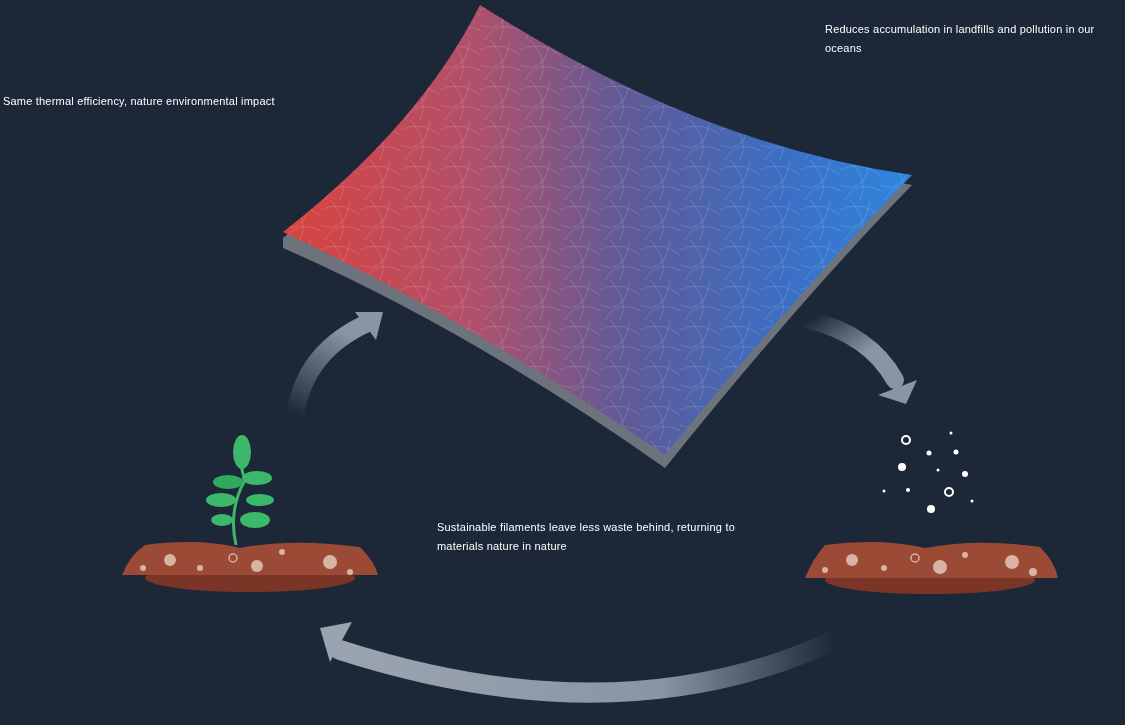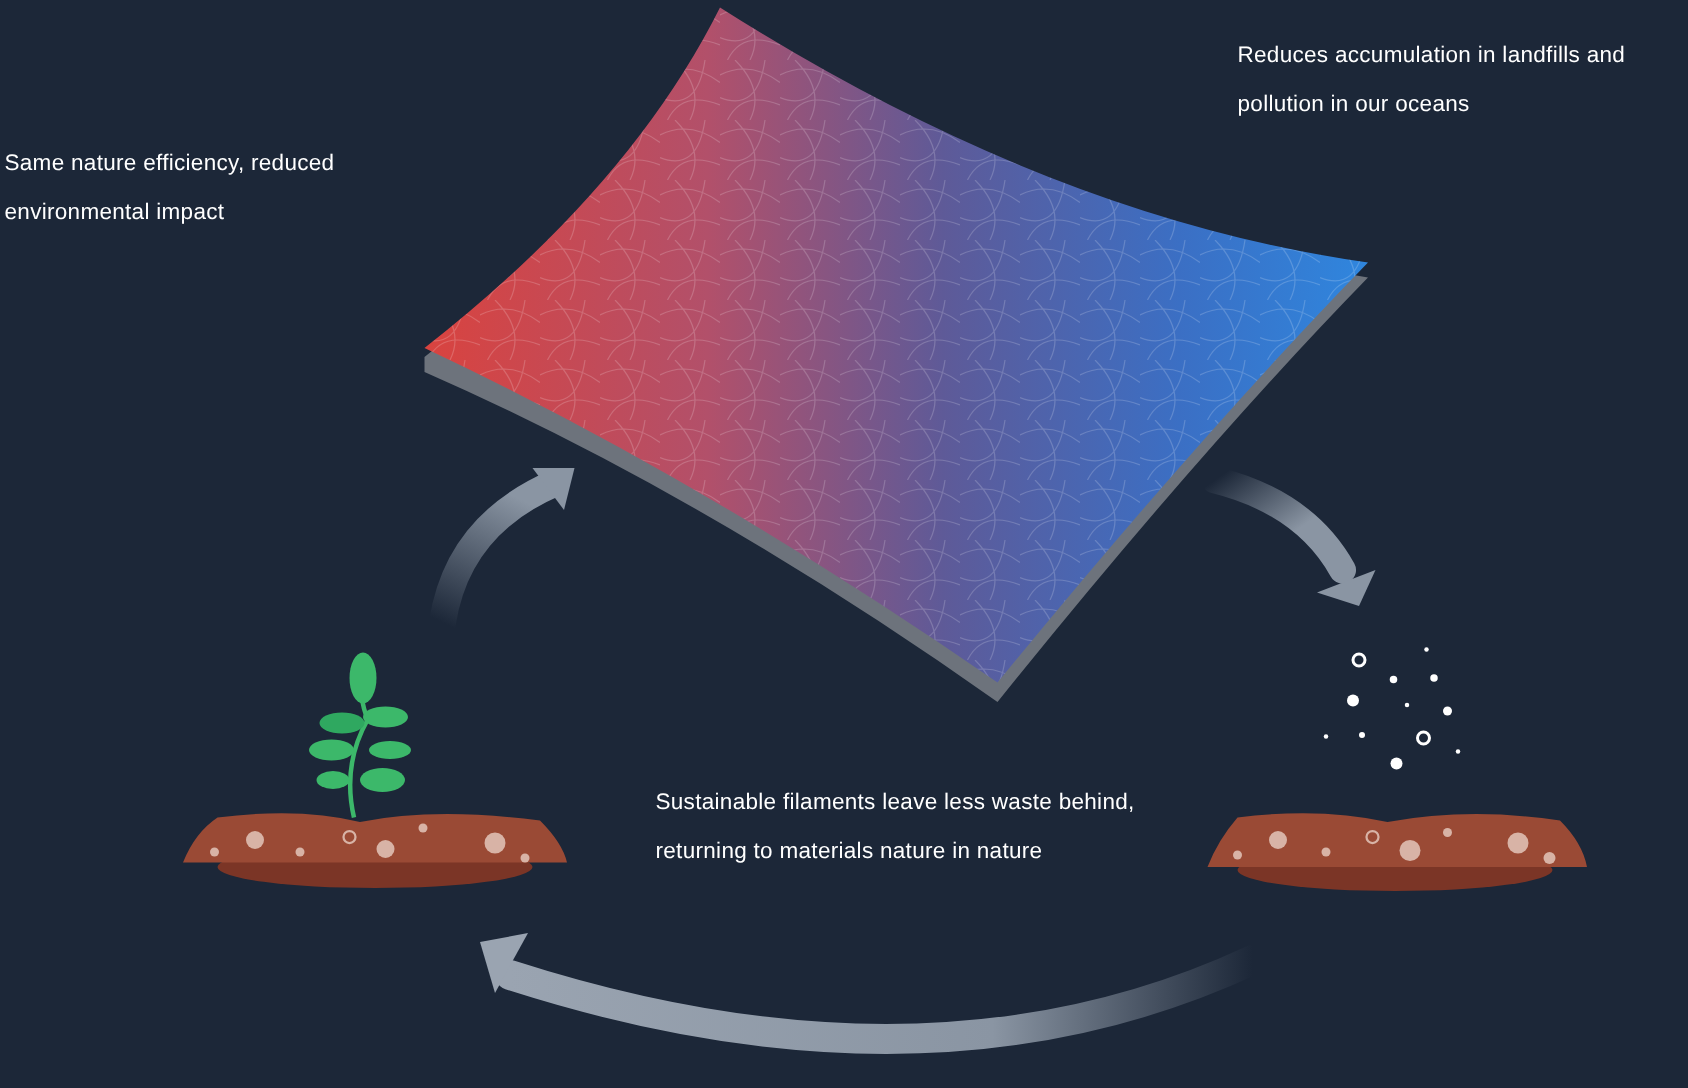--- a/index.html
+++ b/index.html
@@ -3,21 +3,21 @@
 <meta charset="utf-8">
 <style>
   html, body { margin:0; padding:0; }
   body {
     width:1125px; height:725px; overflow:hidden;
     background:#1c2738;
     font-family:"Liberation Sans", "DejaVu Sans", sans-serif;
     position:relative;
   }
   .label {
-    position:absolute; color:#ffffff; font-size:15px; line-height:33px;
+    position:absolute; color:#ffffff; font-size:11px; line-height:19px;
     letter-spacing:0.2px;
   }
   #lbl-left { left:3px; top:92px; width:290px; }
   #lbl-right { left:825px; top:20px; width:300px; }
   #lbl-bottom { left:437px; top:518px; width:320px; }
   svg.scene { position:absolute; left:0; top:0; }
 </style>
 </head>
 <body>
 
@@ -117,15 +117,15 @@
         <circle cx="884" cy="491" r="1.5"></circle>
       <circle cx="949" cy="492" r="4" fill="none" stroke="#ffffff" stroke-width="2"></circle>
       <circle cx="931" cy="509" r="4"></circle>
         <circle cx="972" cy="501" r="1.5"></circle>
         <circle cx="951" cy="433" r="1.5"></circle>
       <circle cx="938" cy="470" r="1.5"></circle>
     </g>
   </g>
 </svg>
 
-<div class="label" id="lbl-left">Same nature efficiency, reduced environmental impact</div>
+<div class="label" id="lbl-left">Same thermal efficiency, nature environmental impact</div>
 <div class="label" id="lbl-right">Reduces accumulation in landfills and pollution in our oceans</div>
 <div class="label" id="lbl-bottom">Sustainable filaments leave less waste behind, returning to materials nature in nature</div>
 
 </body></html>

